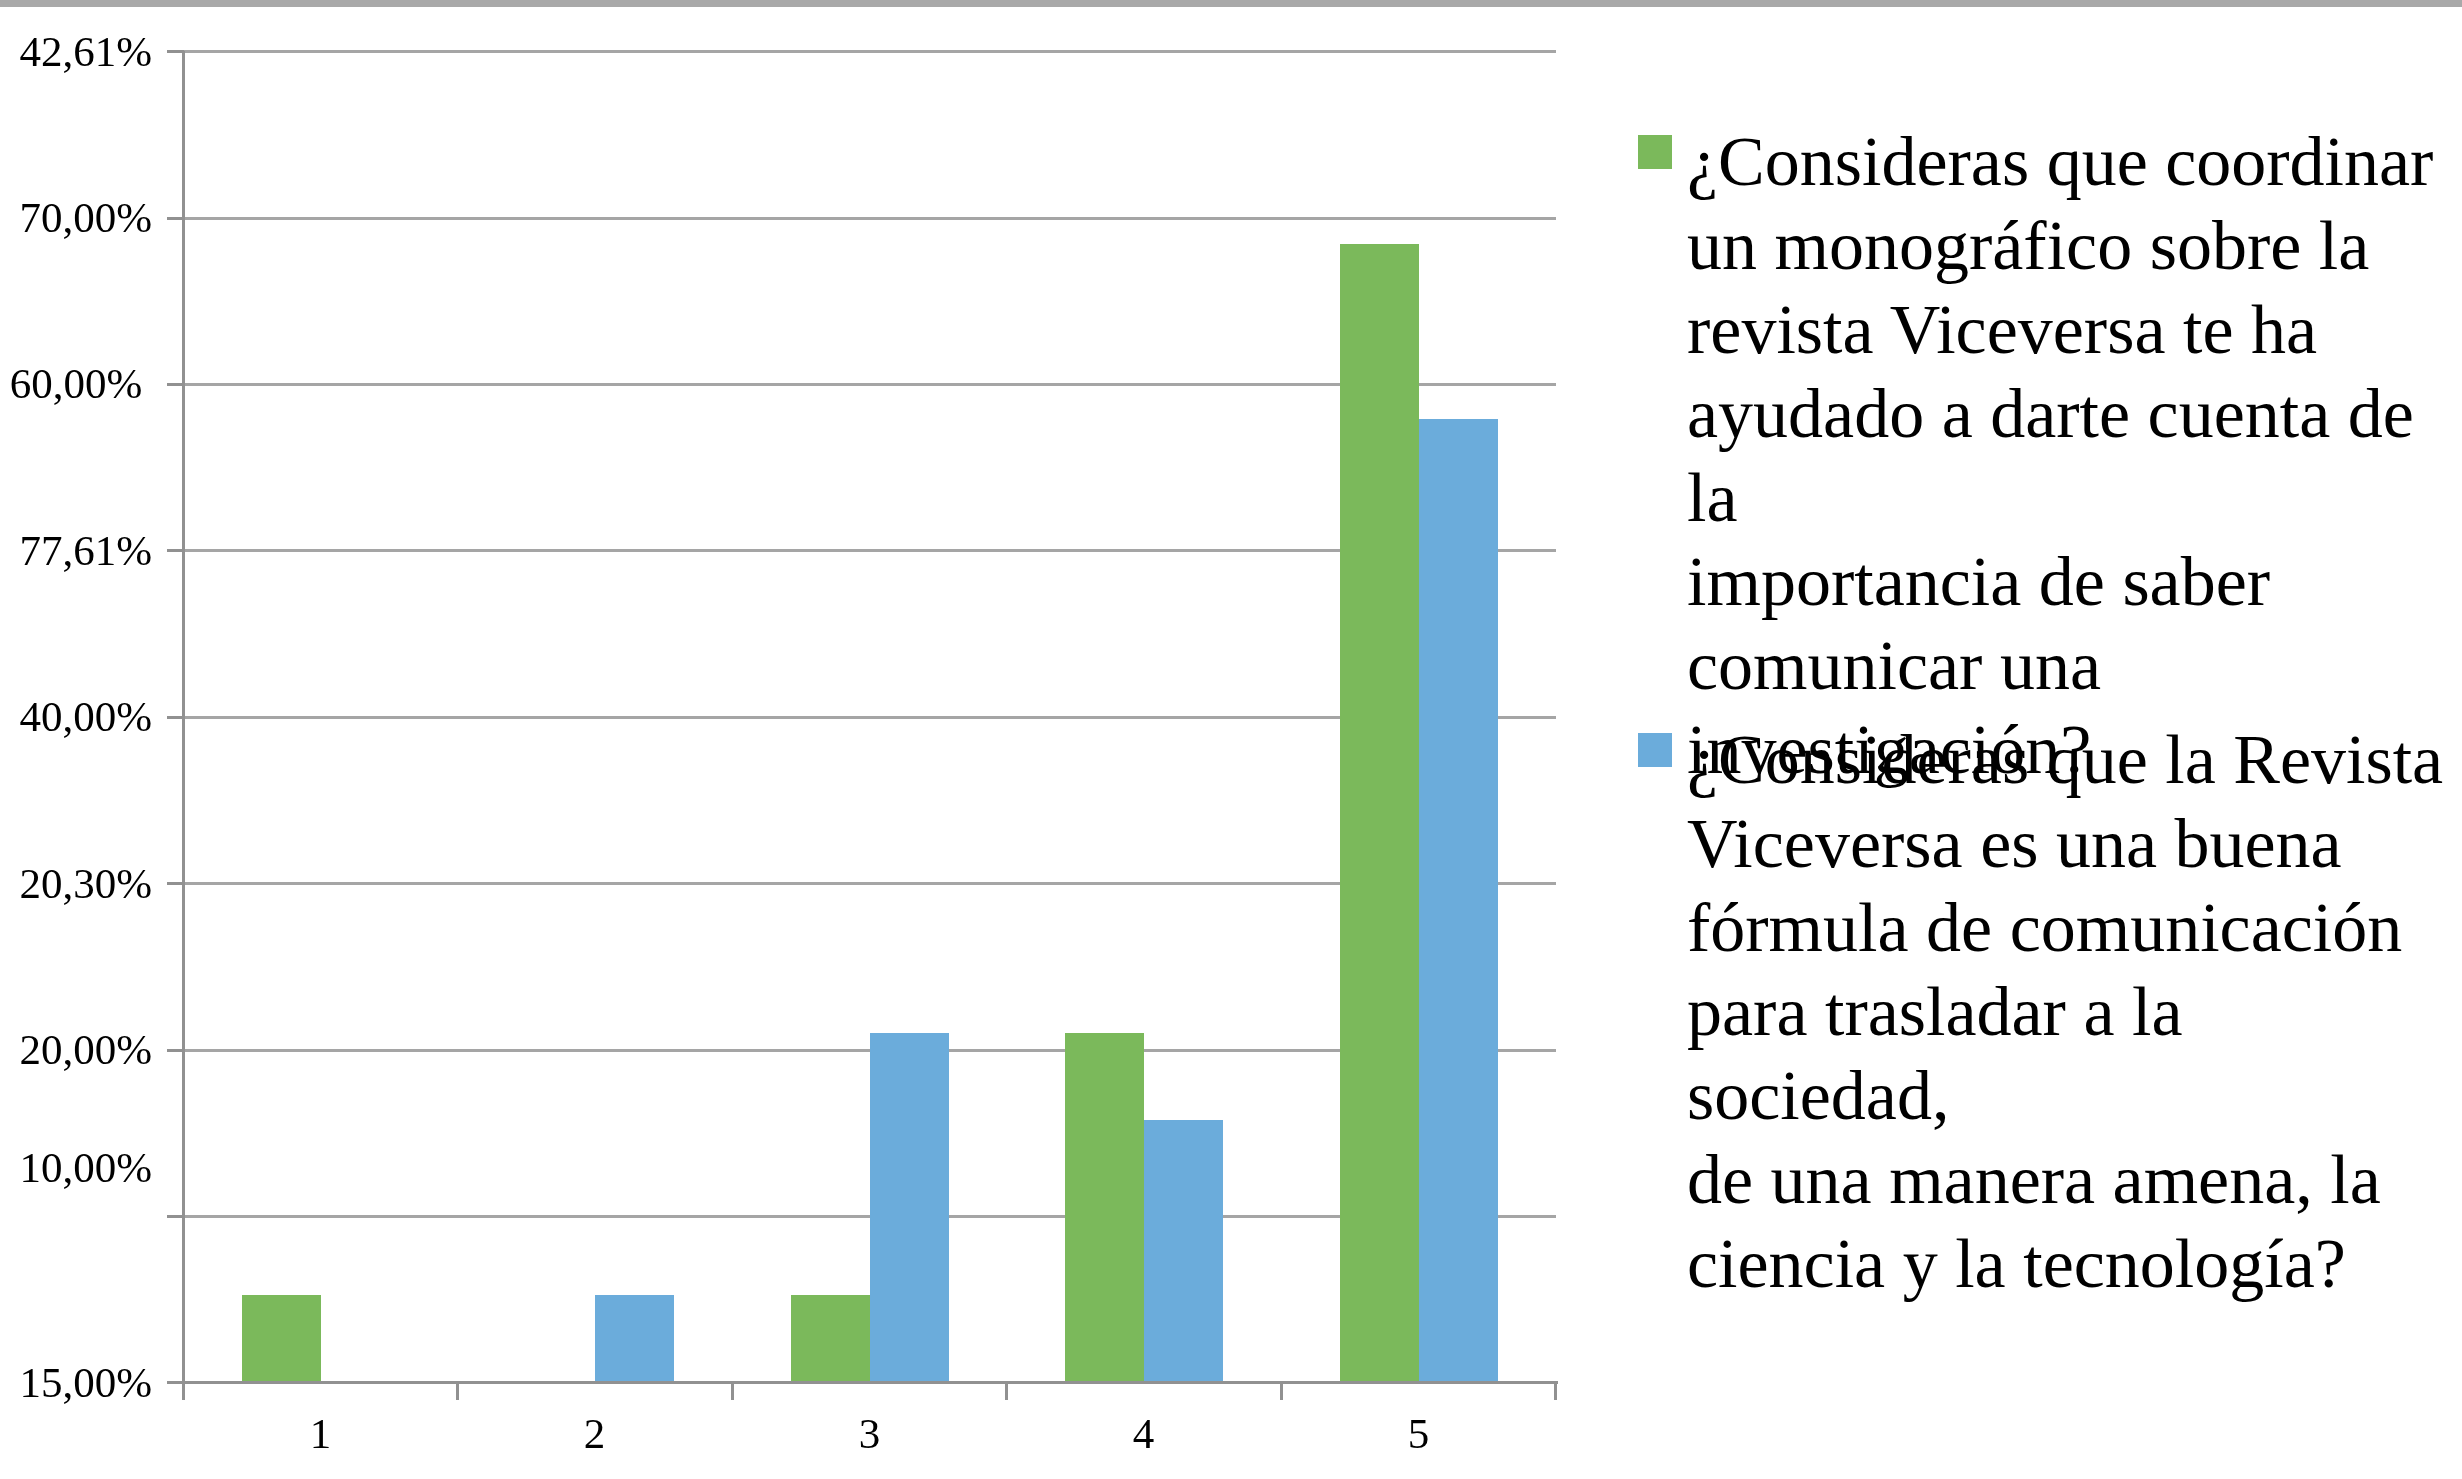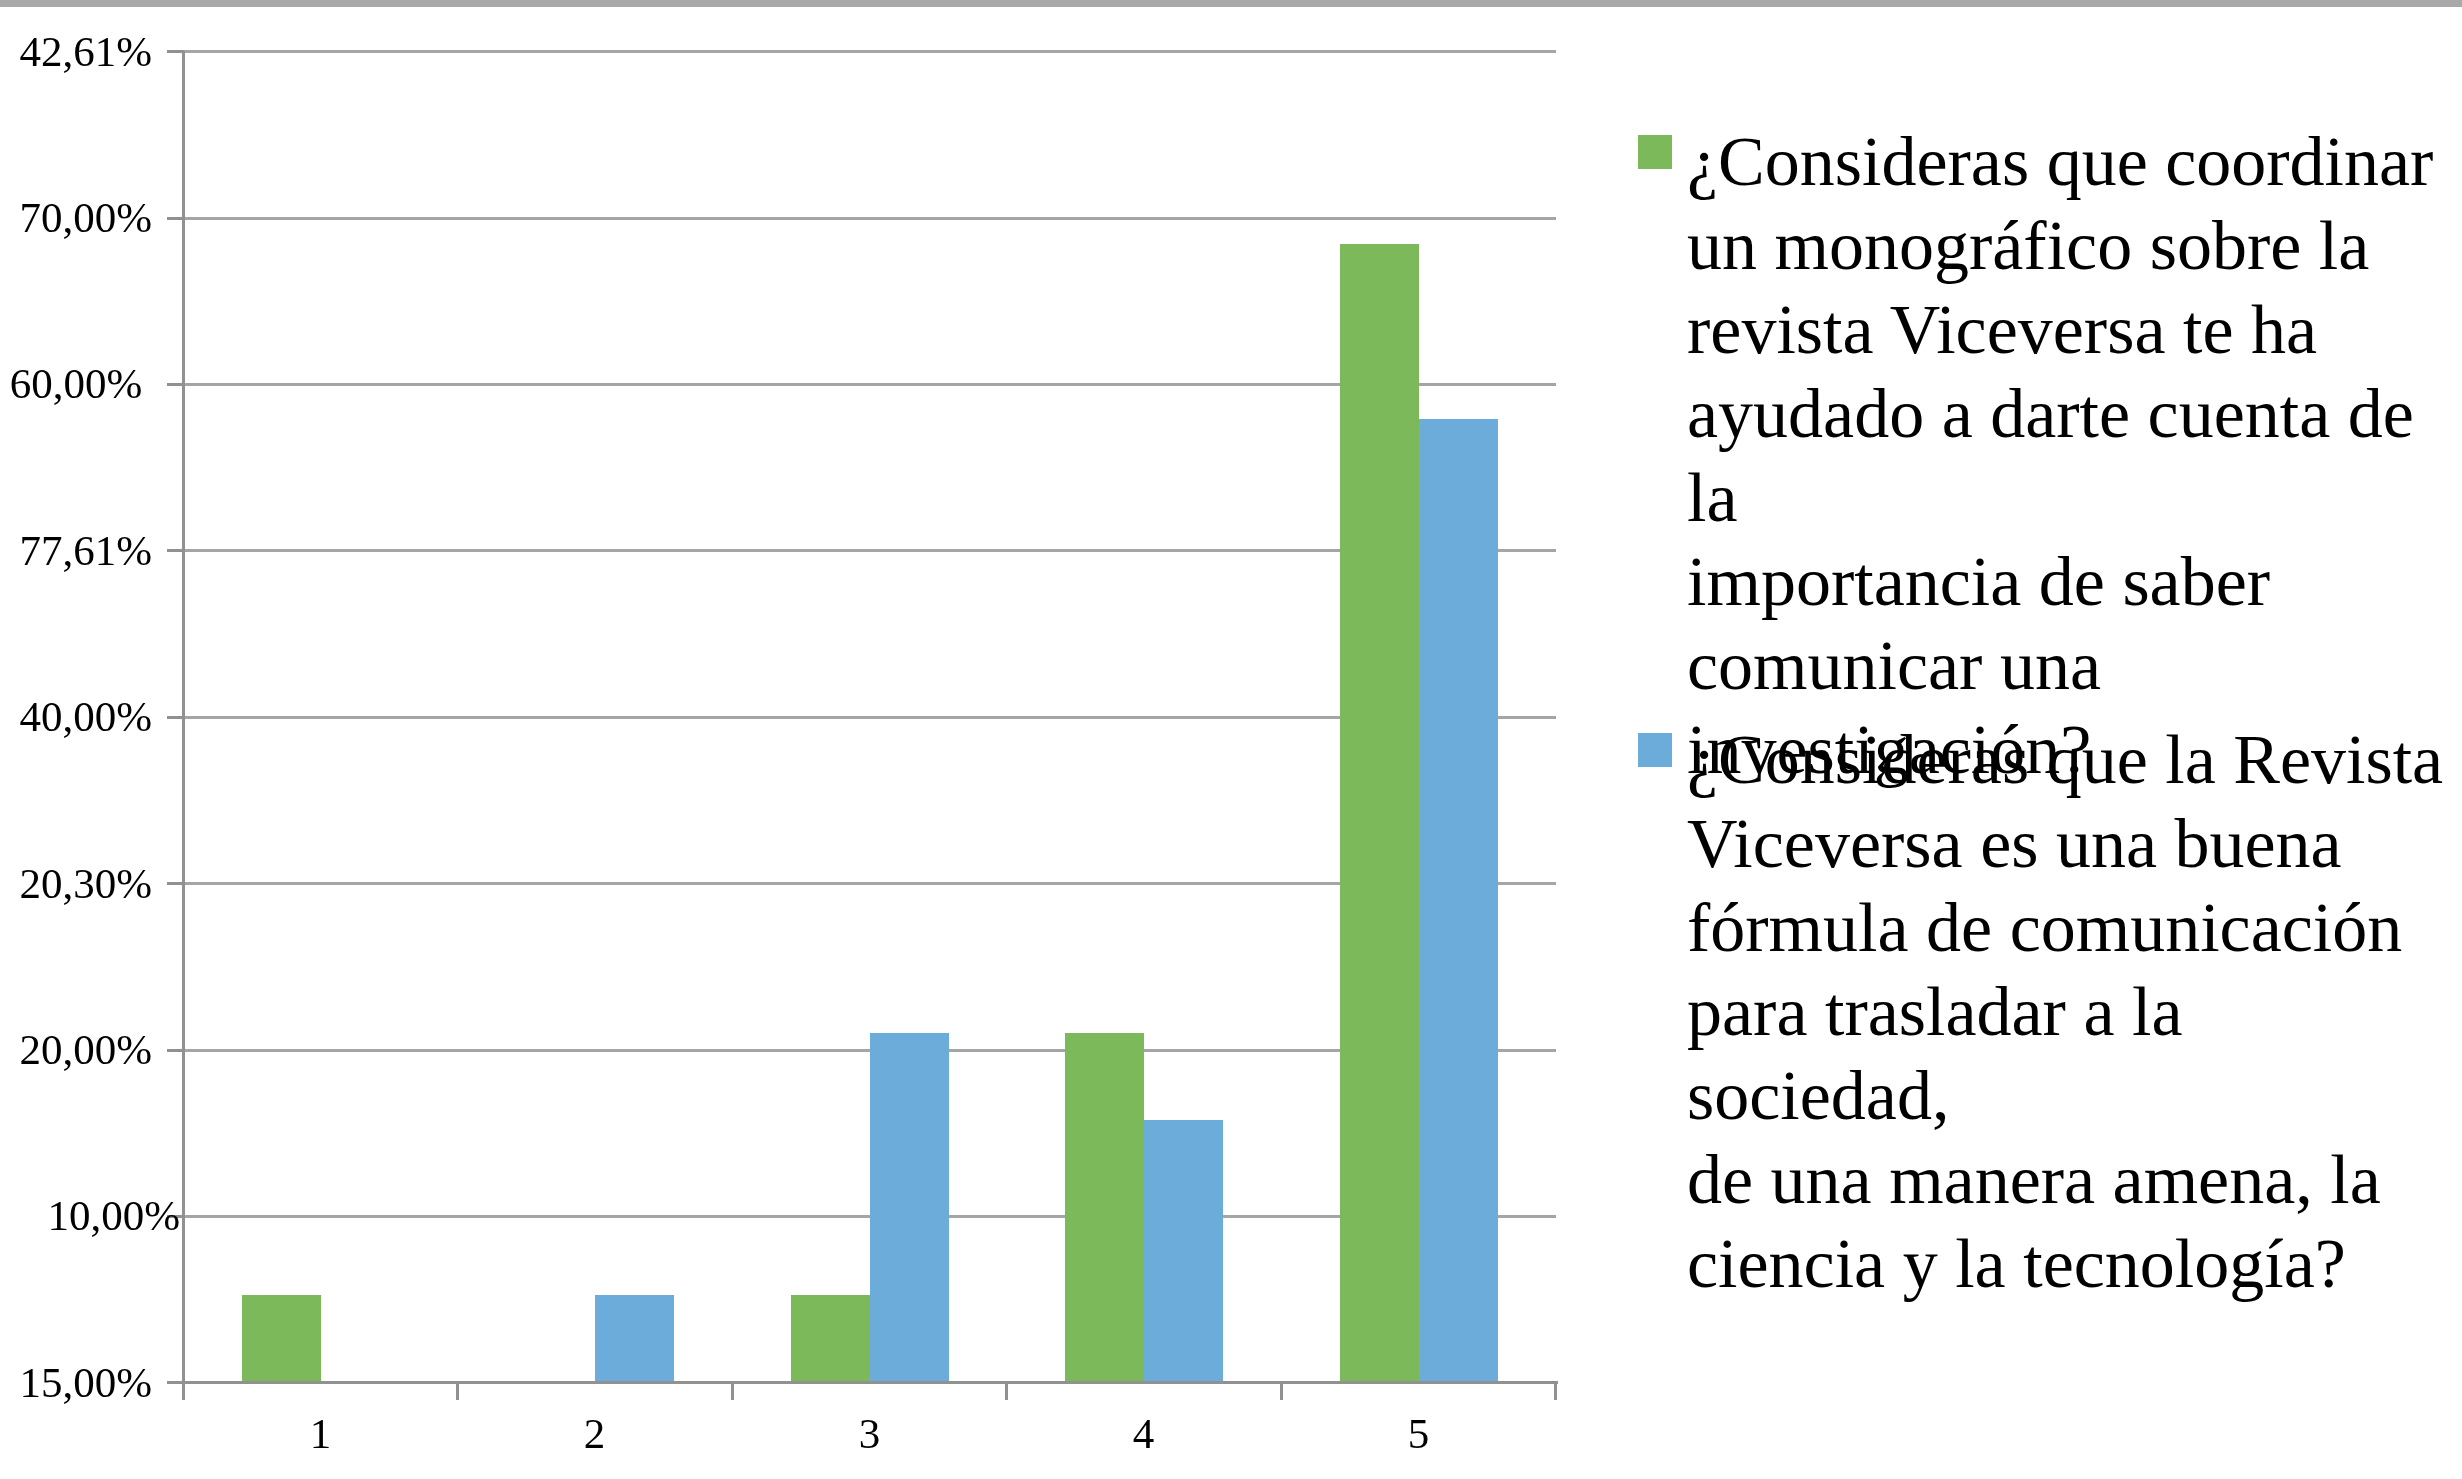--- a/index.html
+++ b/index.html
@@ -113,21 +113,21 @@
       <div class="bar" style="left: 1340px; top: 244px; width: 79px; height: 1139px; background: rgb(123, 185, 91);"></div>
       <div class="bar" style="left: 595px; top: 1295px; width: 79px; height: 88px; background: rgb(107, 172, 219);"></div>
       <div class="bar" style="left: 870px; top: 1033px; width: 79px; height: 350px; background: rgb(107, 172, 219);"></div>
       <div class="bar" style="left: 1144px; top: 1120px; width: 79px; height: 263px; background: rgb(107, 172, 219);"></div>
       <div class="bar" style="left: 1419px; top: 419px; width: 79px; height: 963px; background: rgb(107, 172, 219);"></div>
       <div class="y-axis-line" style="left: 182px; top: 51px; height: 1346px;"></div>
       <div class="x-axis-line" style="left: 183px; top: 1381px; width: 1375px;"></div>
       <div class="y-tick" style="left: 167px; top: 1381px;"></div>
       <div class="y-tick-label" style="left: 0px; top: 1359px;">15,00%</div>
       <div class="y-tick" style="left: 167px; top: 1215px;"></div>
-      <div class="y-tick-label" style="left: 0px; top: 1192px; padding-left: 28px;">10,00%</div>
+      <div class="y-tick-label" style="left: 0px; top: 1144px;">10,00%</div>
       <div class="y-tick" style="left: 167px; top: 1049px;"></div>
       <div class="y-tick-label" style="left: 0px; top: 1026px;">20,00%</div>
       <div class="y-tick" style="left: 167px; top: 882px;"></div>
       <div class="y-tick-label" style="left: 0px; top: 860px;">20,30%</div>
       <div class="y-tick" style="left: 167px; top: 716px;"></div>
       <div class="y-tick-label" style="left: 0px; top: 693px;">40,00%</div>
       <div class="y-tick" style="left: 167px; top: 549px;"></div>
       <div class="y-tick-label" style="left: 0px; top: 527px;">77,61%</div>
       <div class="y-tick" style="left: 167px; top: 383px;"></div>
       <div class="y-tick-label" style="left: 0px; top: 360px; text-align: center;">60,00%</div>

